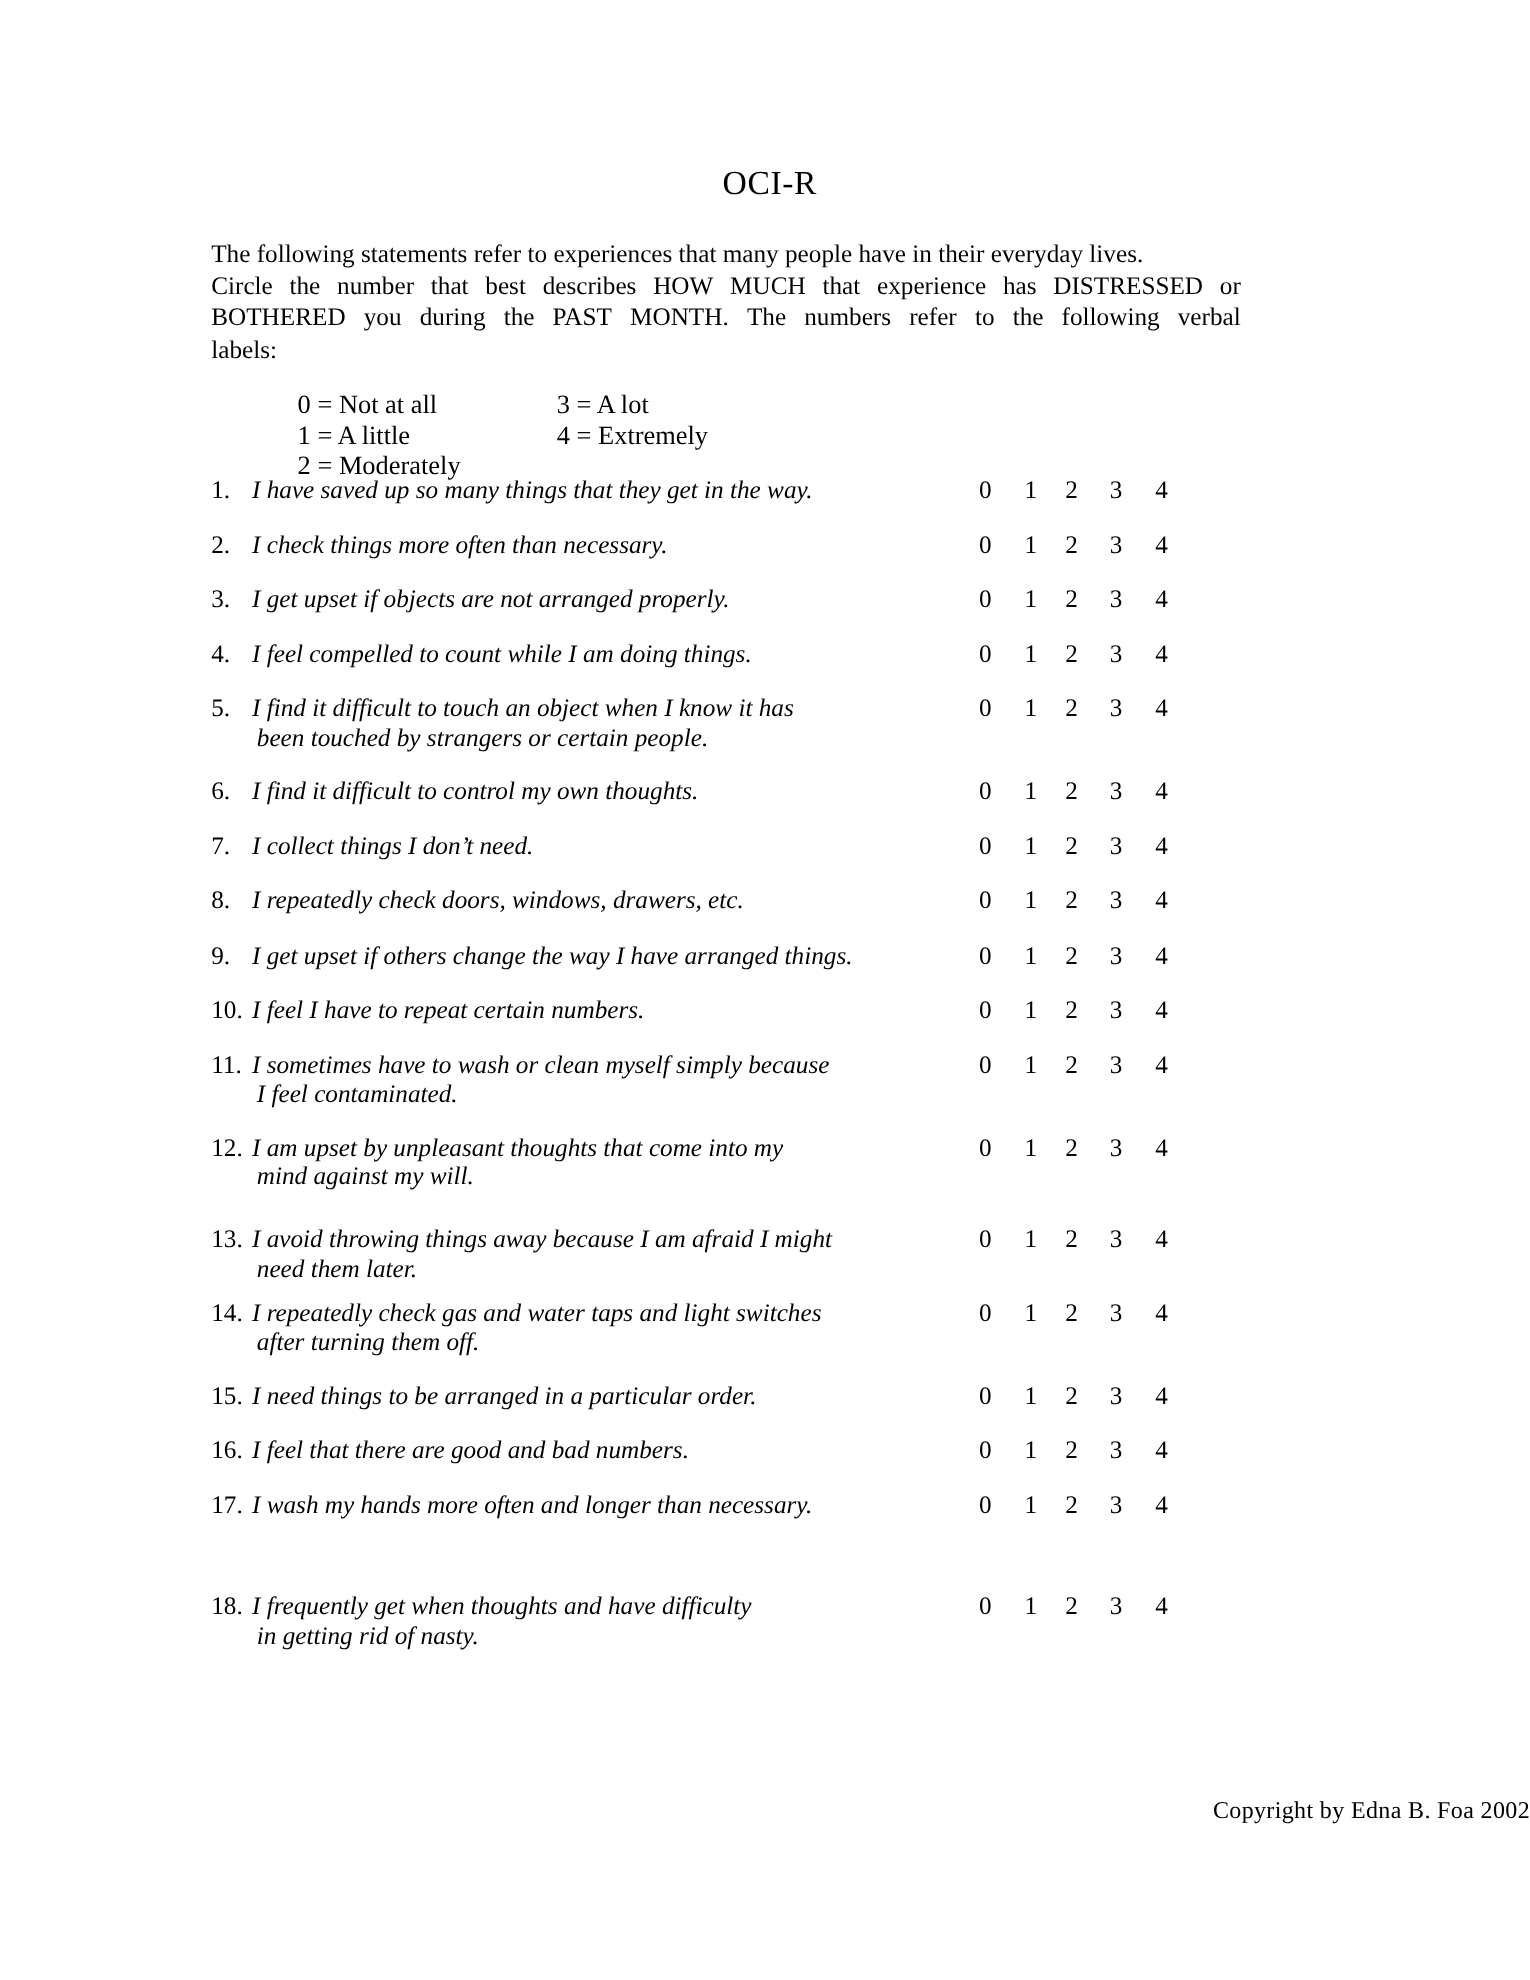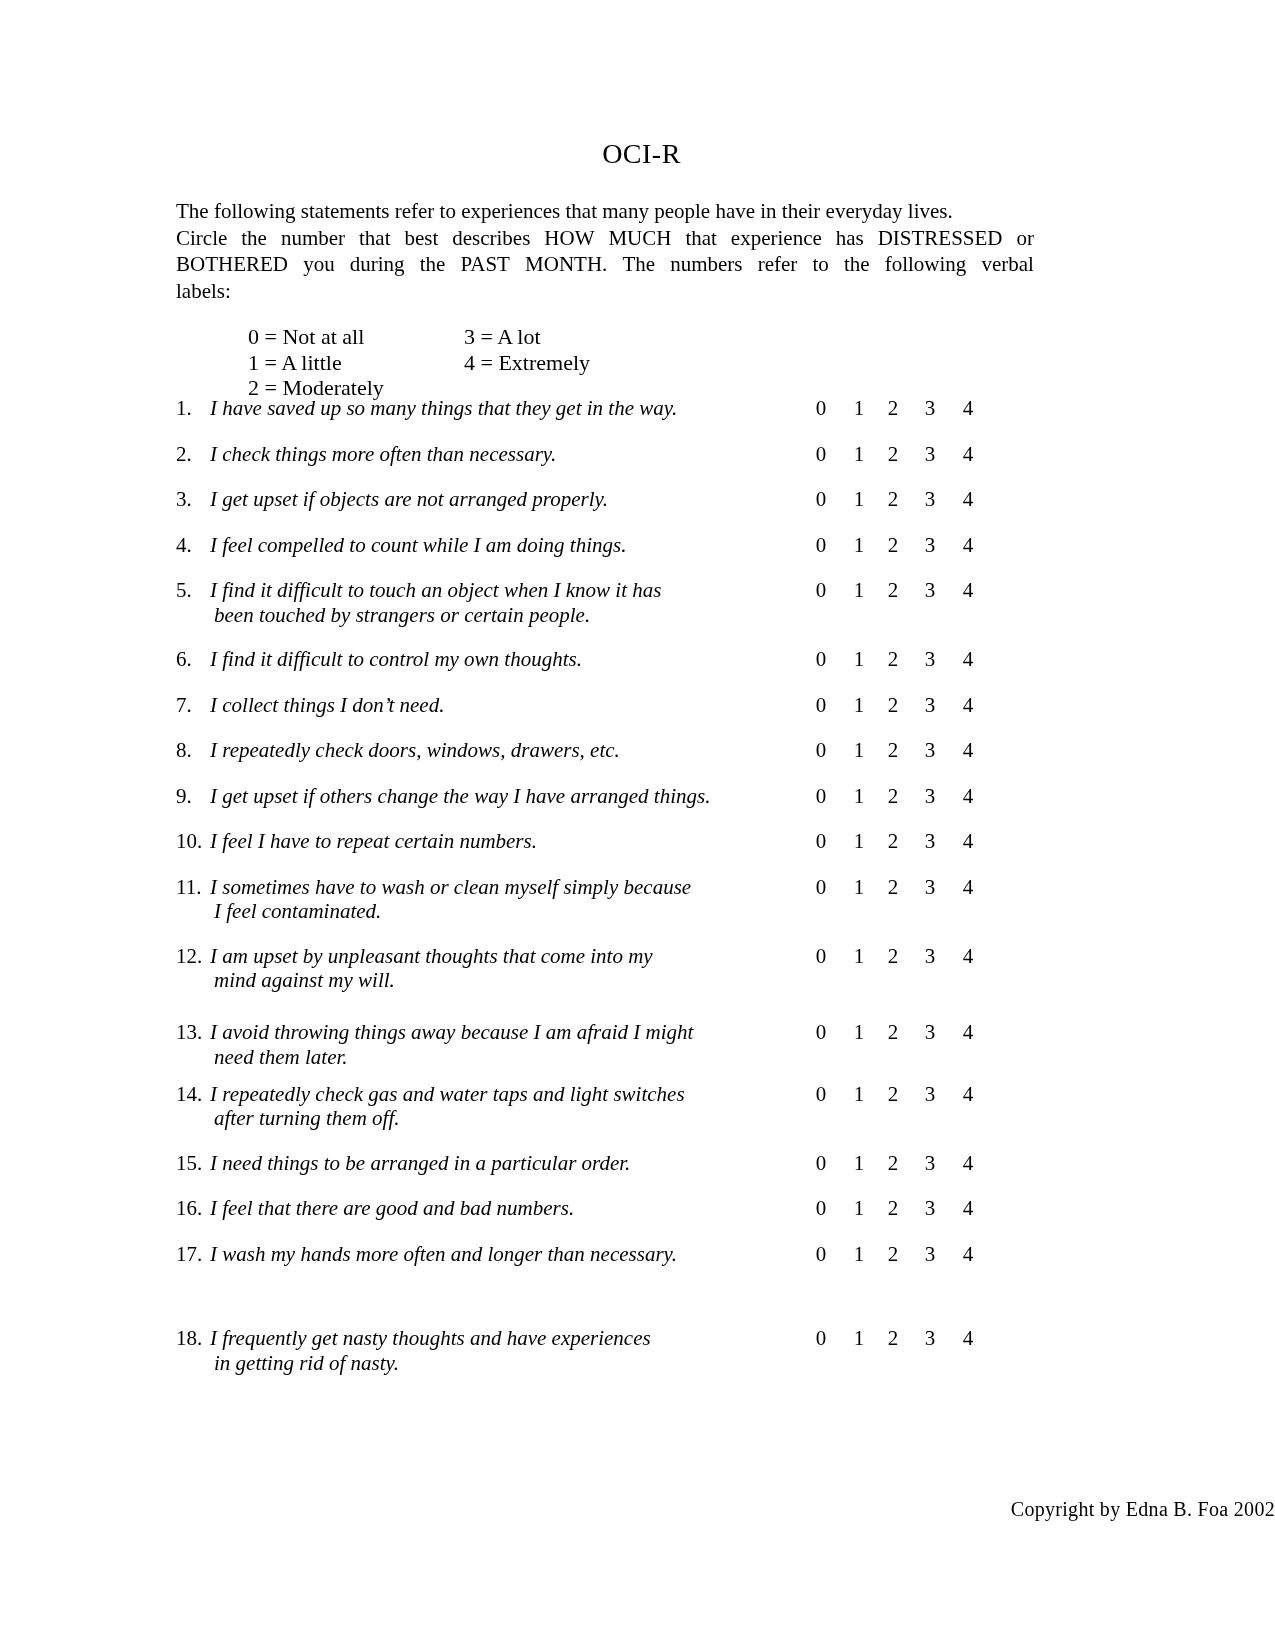--- a/index.html
+++ b/index.html
@@ -372,21 +372,21 @@
         <div class="scale">
           <span class="c0">0</span>
           <span class="c1">1</span>
           <span class="c2">2</span>
           <span class="c3">3</span>
           <span class="c4">4</span>
         </div>
       </div>
       <div class="item" style="position: absolute; left: 0px; top: 930px; width: 860px;">
         <div class="item-num">18.</div>
-        <div class="item-text"><span>I frequently get nasty thoughts and have experiences</span><span class="l2">in getting rid of nasty.</span></div>
+        <div class="item-text"><span>I frequently get when thoughts and have difficulty</span><span class="l2">in getting rid of nasty.</span></div>
         <div class="scale">
           <span class="c0">0</span>
           <span class="c1">1</span>
           <span class="c2">2</span>
           <span class="c3">3</span>
           <span class="c4">4</span>
         </div>
       </div>
     </div>
 

